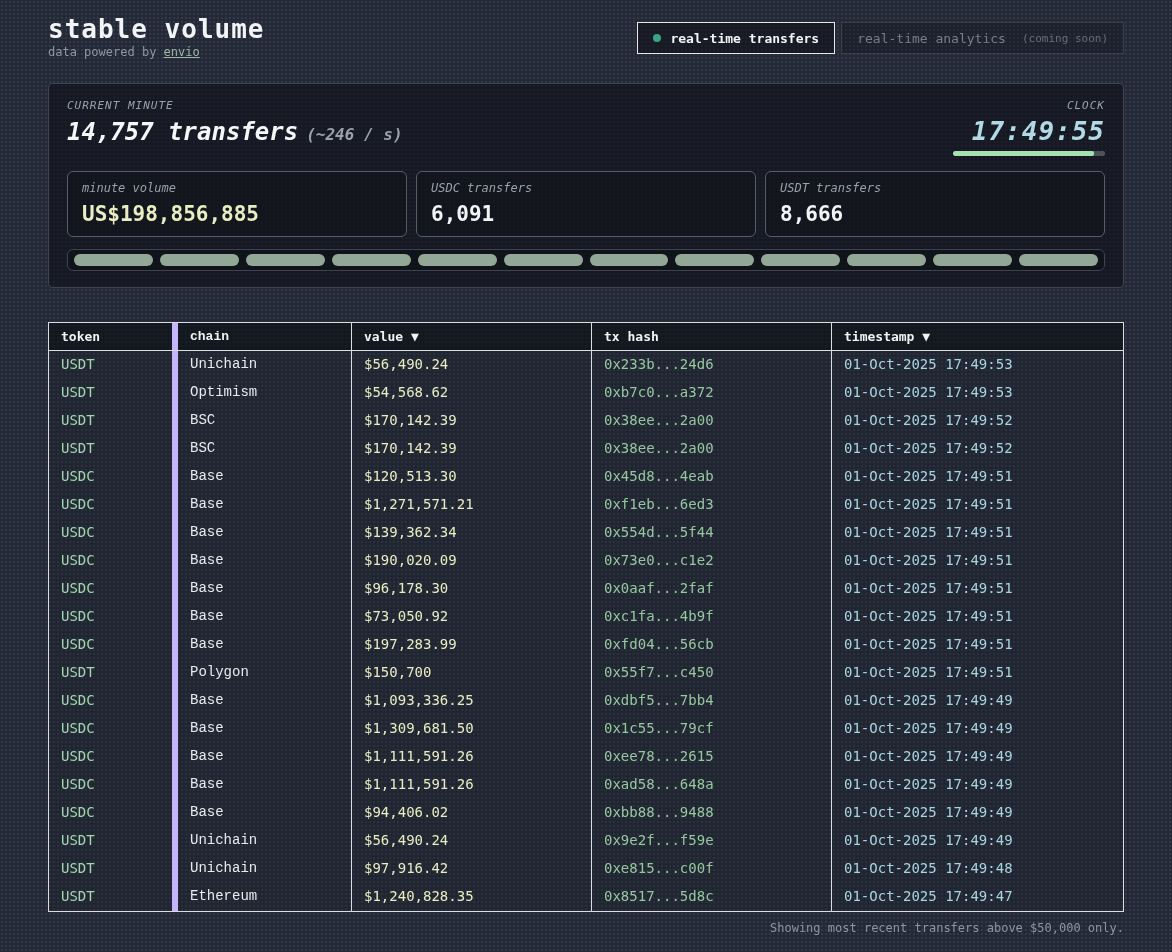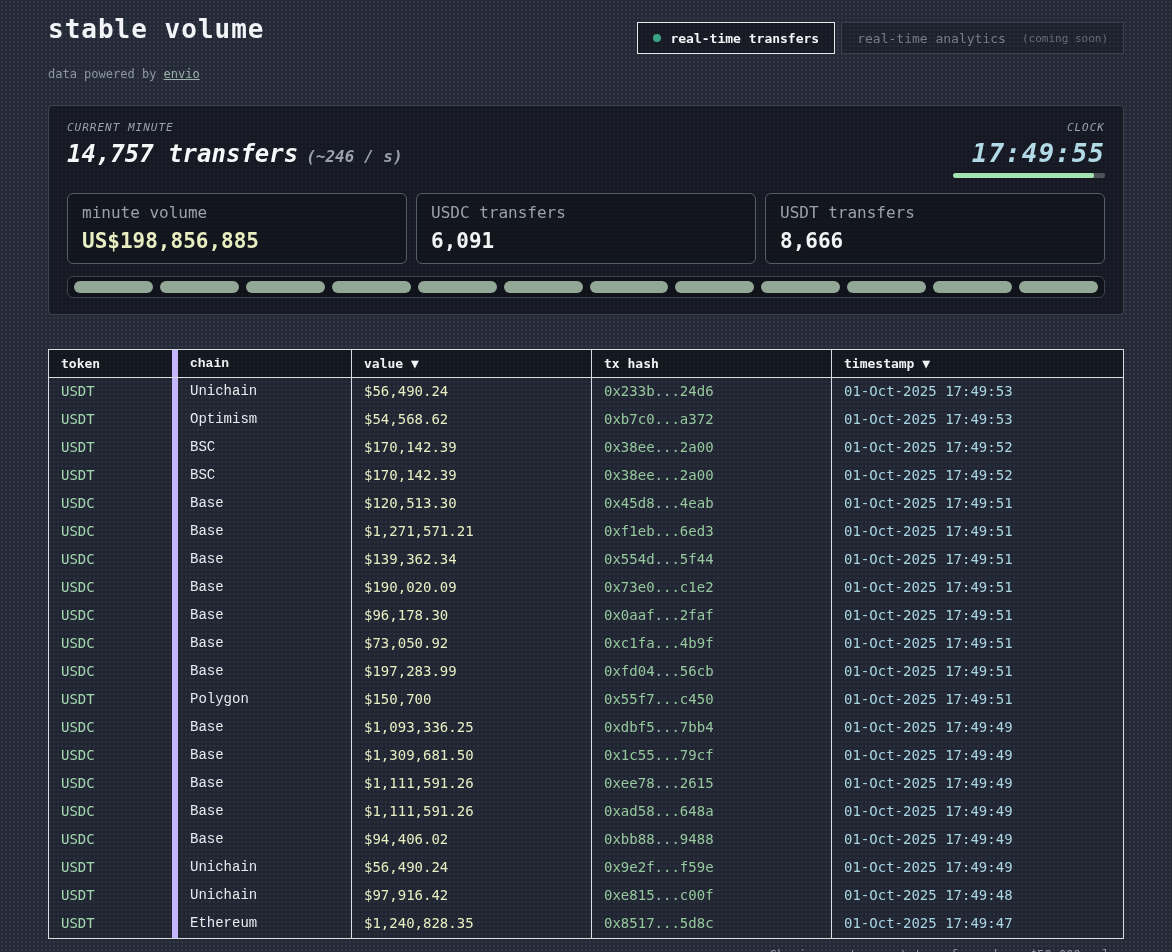--- a/index.html
+++ b/index.html
@@ -10,21 +10,21 @@
     background-image: radial-gradient(rgba(97,114,185,0.22) 1px, transparent 1.2px);
     background-size: 4px 4px;
     color: #e8eaee;
     overflow: hidden;
   }
   .page { padding: 14px 48px 0 48px; }
 
   
   .topbar { display: flex; justify-content: space-between; align-items: flex-start; gap: 32px; }
   .app-title { font-size: 26px; font-weight: bold; color: #f2f4f7; letter-spacing: 1px; }
-  .app-subtitle { margin-top: 23px; font-size: 12px; color: #8e97a3; }
+  .app-subtitle { margin-top: 1px; font-size: 12px; color: #8e97a3; }
   .app-subtitle a { color: #9db4a8; text-decoration: underline; cursor: pointer; }
   .tabs { display: flex; gap: 6px; margin-top: 8px; }
   .tab { display: flex; align-items: center; gap: 9px; height: 32px; padding: 0 15px;
          font-size: 13px; cursor: pointer; white-space: nowrap; }
   .tab.active { border: 1px solid #e3e6ea; background: rgba(12,15,20,0.55);
                 color: #f2f4f7; font-weight: bold; }
   .tab.inactive { border: 1px solid #39404c; background: rgba(18,21,28,0.35); color: #747d89; }
   .tab .dot { width: 8px; height: 8px; border-radius: 50%; background: #39a383; }
   .tab .sub { font-size: 11px; color: #646d79; margin-left: 7px; }
 
@@ -37,21 +37,21 @@
   .big-number .rate { font-size: 16px; font-weight: bold; color: #99a1ac; margin-left: 8px; }
   .clock-wrap { text-align: right; }
   .clock-time { margin-top: 4px; font-size: 26px; font-weight: bold; color: #b2d9e6; letter-spacing: 1px; }
   .clock-bar { margin-top: 5px; margin-left: auto; width: 152px; height: 5px;
                background: #4c535b; border-radius: 2px; overflow: hidden; }
   .clock-bar-fill { height: 100%; background: #a5e2b2; border-radius: 2px; }
 
   .stat-boxes { margin-top: 15px; display: grid; grid-template-columns: 1fr 1fr 1fr; gap: 9px; }
   .stat-box { border: 1px solid #565d69; border-radius: 6px; background: rgba(14,17,23,0.45);
               padding: 9px 14px 10px 14px; }
-  .stat-label { font-size: 16px; color: #99a1ac; }
+  .stat-label { font-size: 12px; color: #99a1ac; font-style: italic; }
   .stat-value { margin-top: 7px; font-size: 21px; font-weight: bold; color: #f2f4f6; }
   .stat-value.accent-yellow { color: #e9eec2; }
 
   .segment-bar { margin-top: 12px; border: 1px solid #3d434f; border-radius: 6px;
                  background: rgba(10,12,17,0.5); padding: 4px 6px;
                  display: flex; gap: 7px; height: 22px; }
   .segment { flex: 1; border-radius: 7px; background: #93a796; }
 
   
   .table { margin-top: 34px; border: 1px solid #d9dce0; background: rgba(22,26,34,0.25); }

